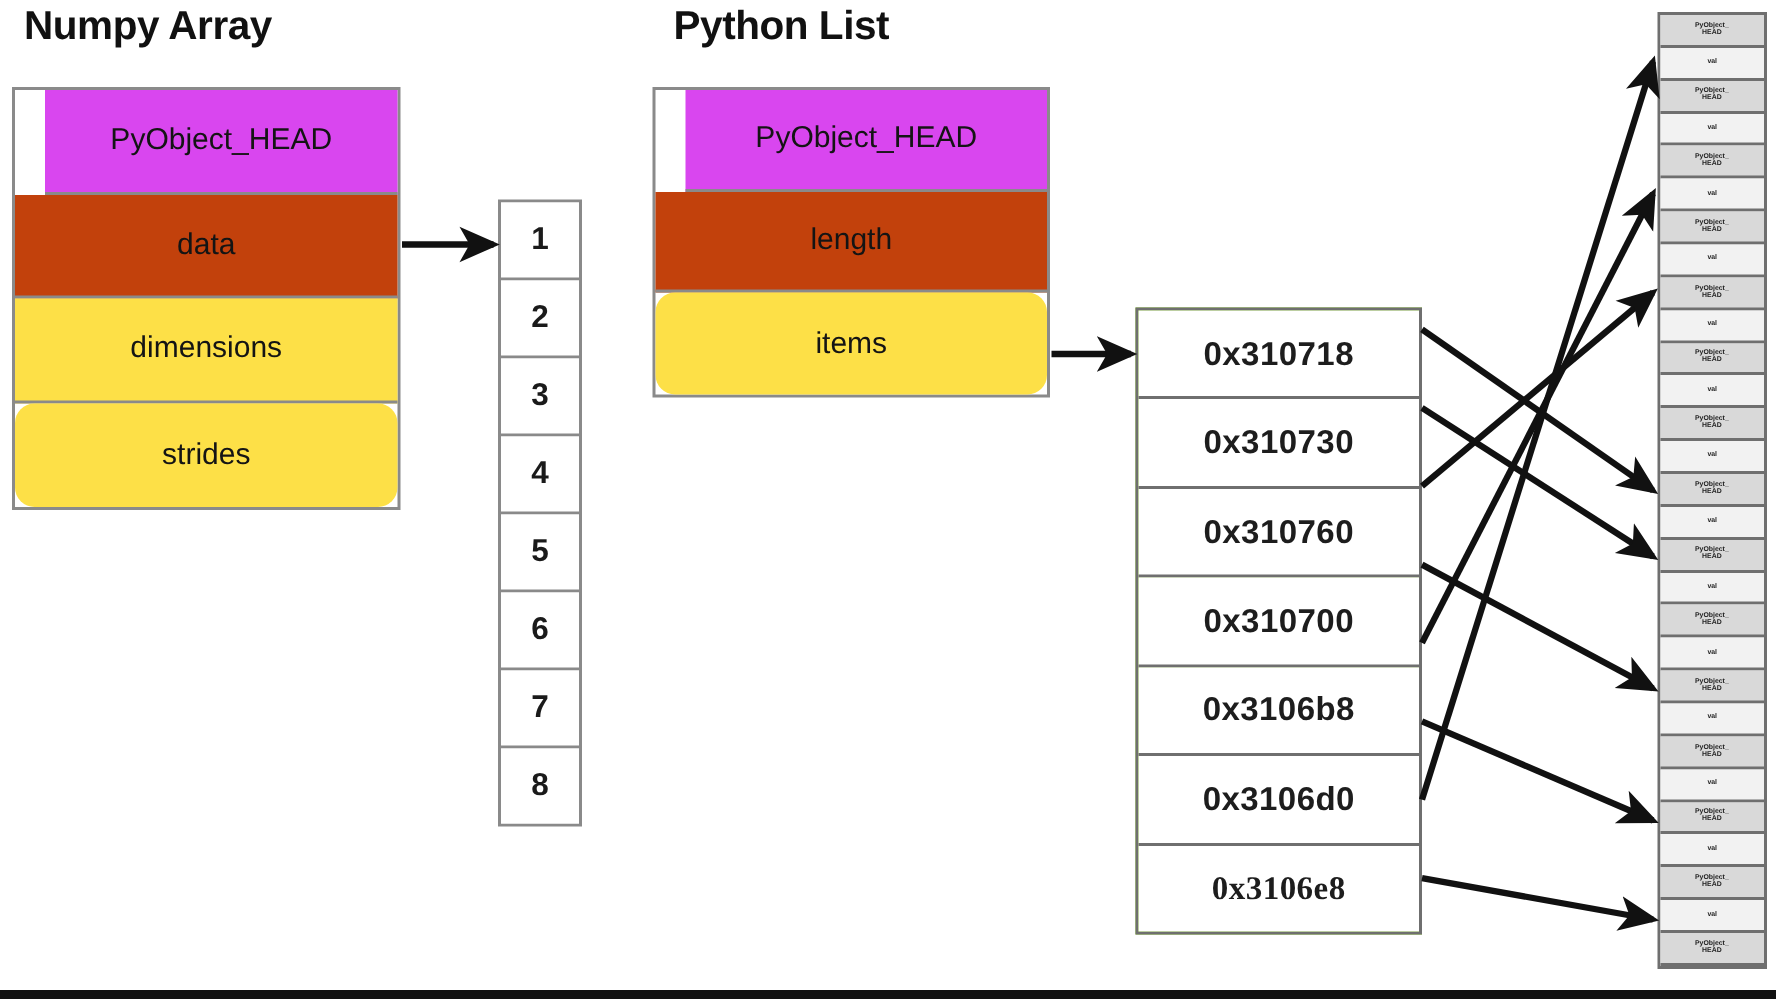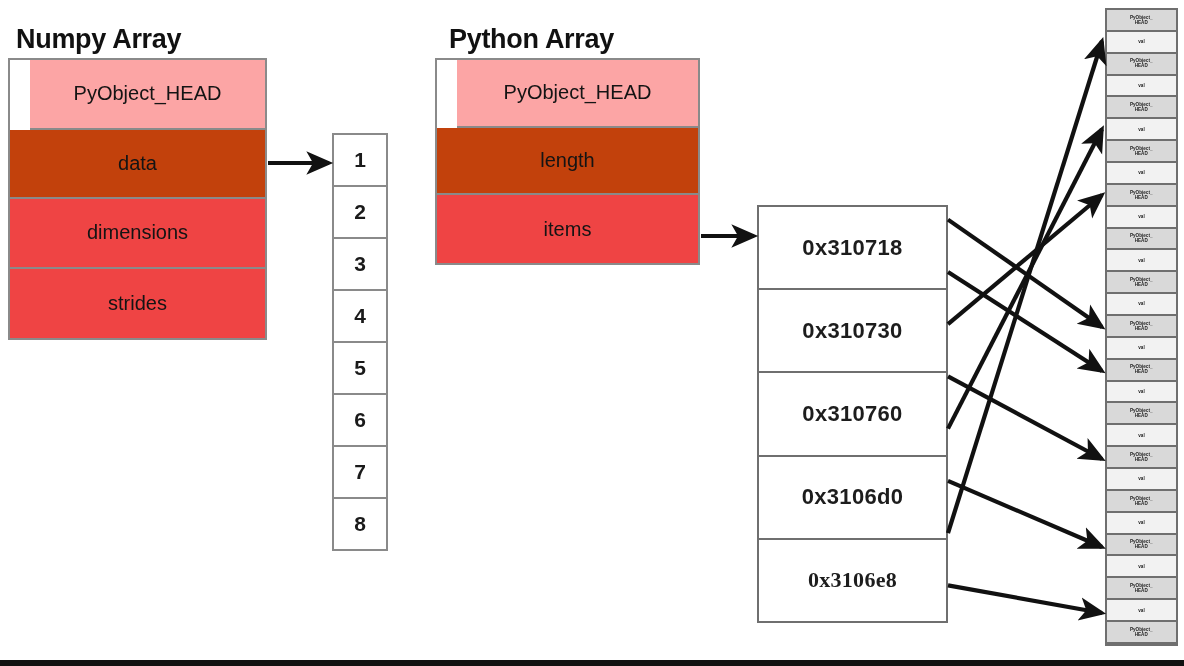--- a/index.html
+++ b/index.html
@@ -7,40 +7,40 @@
   body{
     width:1184px;height:666px;position:relative;overflow:hidden;
     font-family:"Liberation Sans","DejaVu Sans",sans-serif;
     color:#1a1a1a;
   }
   #stage{position:absolute;left:0;top:0;width:1184px;height:666px;}
 
   
   .title{
     position:absolute;font-size:27px;font-weight:700;letter-spacing:-0.3px;
-    color:#111;white-space:nowrap;margin-top:22px;
+    color:#111;white-space:nowrap;
   }
   #title-numpy{left:16px;top:2px;}
   #title-list{left:449px;top:2px;}
 
   
   .struct{
     position:absolute;box-sizing:border-box;
     border:2px solid #8a8a8a;background:#ffffff;
     display:flex;flex-direction:column;
   }
   .struct .row{
     box-sizing:border-box;flex:1 1 auto;
     display:flex;align-items:center;justify-content:center;
     font-size:20px;color:#141414;
     border-bottom:2px solid #8a8a8a;
-    background:#ef4444;white-space:nowrap;
-  }
-  .struct .row:last-child{border-bottom:none;}
-  .struct .row.head{background:#fca5a5;font-size:20px;margin-left:20px;}
+    background:#fde047;white-space:nowrap;
+  }
+  .struct .row:last-child{border-bottom:none;border-radius:13px;}
+  .struct .row.head{background:#d946ef;font-size:20px;margin-left:20px;}
   .struct .row.shaded{background:#c2410c;}
 
   #numpy-struct{left:8px;top:58px;width:259px;height:282px;}
   #numpy-struct .row{height:64px;}
   #list-struct{left:435px;top:58px;width:265px;height:207px;}
   #list-struct .row{height:69px;}
 
   
   #data-array{
     position:absolute;left:332px;top:133px;width:56px;height:418px;
@@ -95,21 +95,21 @@
 
   
   #bottom-rule{position:absolute;left:0;top:660px;width:1184px;height:6px;background:#111;}
 </style>
 </head>
 <body>
 
 <div id="stage">
 
   <div class="title" id="title-numpy">Numpy Array</div>
-  <div class="title" id="title-list">Python Array</div>
+  <div class="title" id="title-list">Python List</div>
 
   <div class="struct" id="numpy-struct">
     <div class="row head">PyObject_HEAD</div>
     <div class="row shaded">data</div>
     <div class="row">dimensions</div>
     <div class="row">strides</div>
   </div>
 
   <div id="data-array">
     <div class="cell">1</div>
@@ -125,20 +125,22 @@
   <div class="struct" id="list-struct">
     <div class="row head">PyObject_HEAD</div>
     <div class="row shaded">length</div>
     <div class="row">items</div>
   </div>
 
   <div id="addr-array">
     <div class="cell">0x310718</div>
     <div class="cell">0x310730</div>
     <div class="cell">0x310760</div>
+    <div class="cell">0x310700</div>
+    <div class="cell">0x3106b8</div>
     <div class="cell">0x3106d0</div>
     <div class="cell">0x3106e8</div>
   </div>
 
   <div id="heap-column">
       <div class="hcell head">
         <span>PyObject_
 HEAD</span>
       </div>
       <div class="hcell val">

